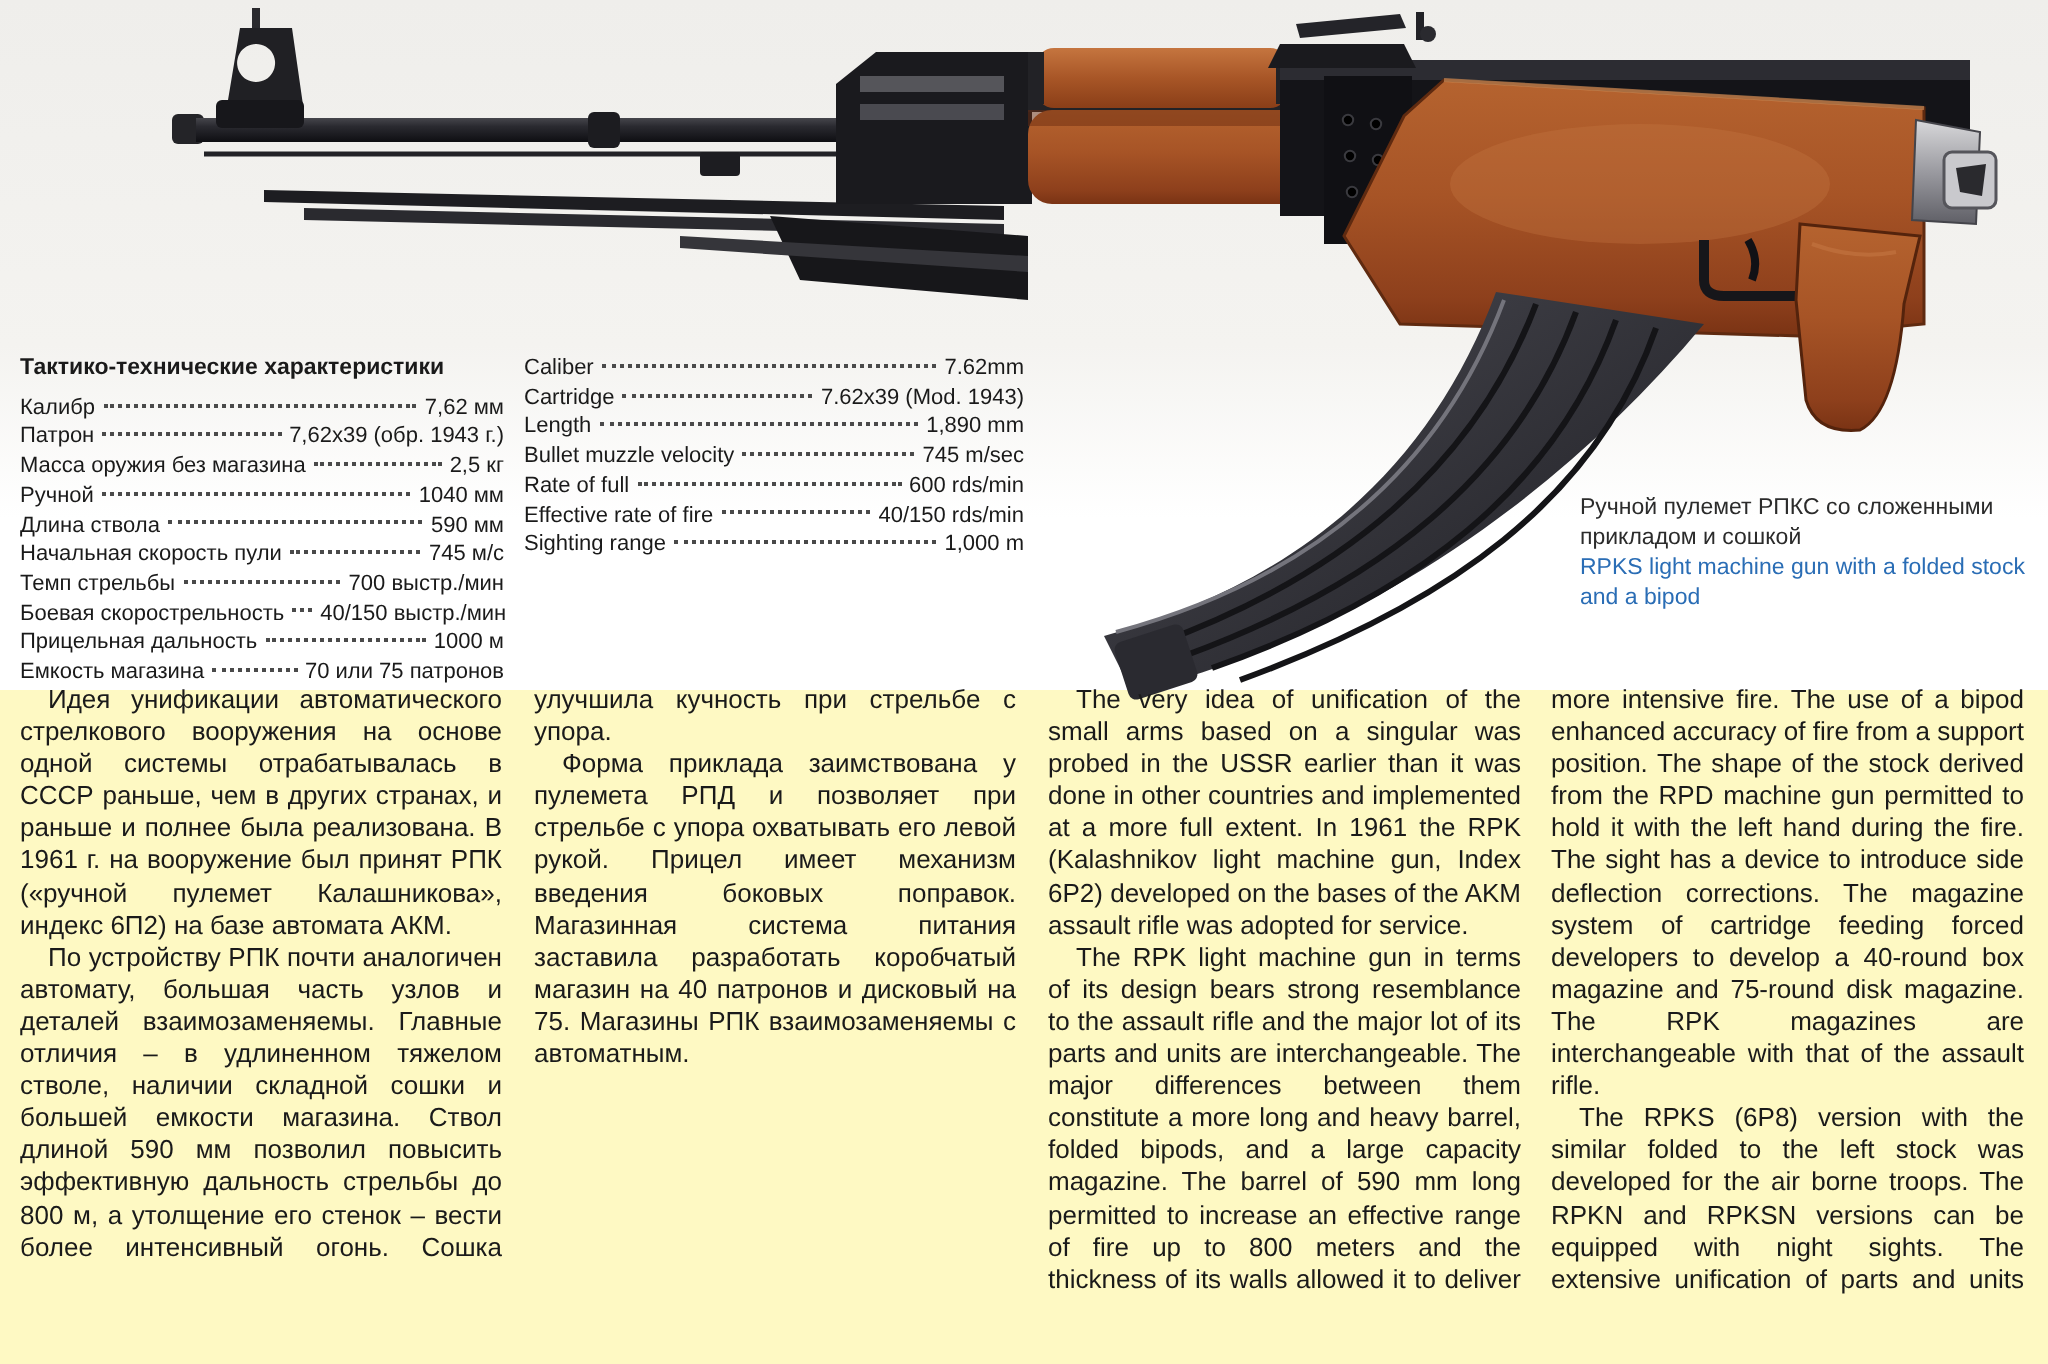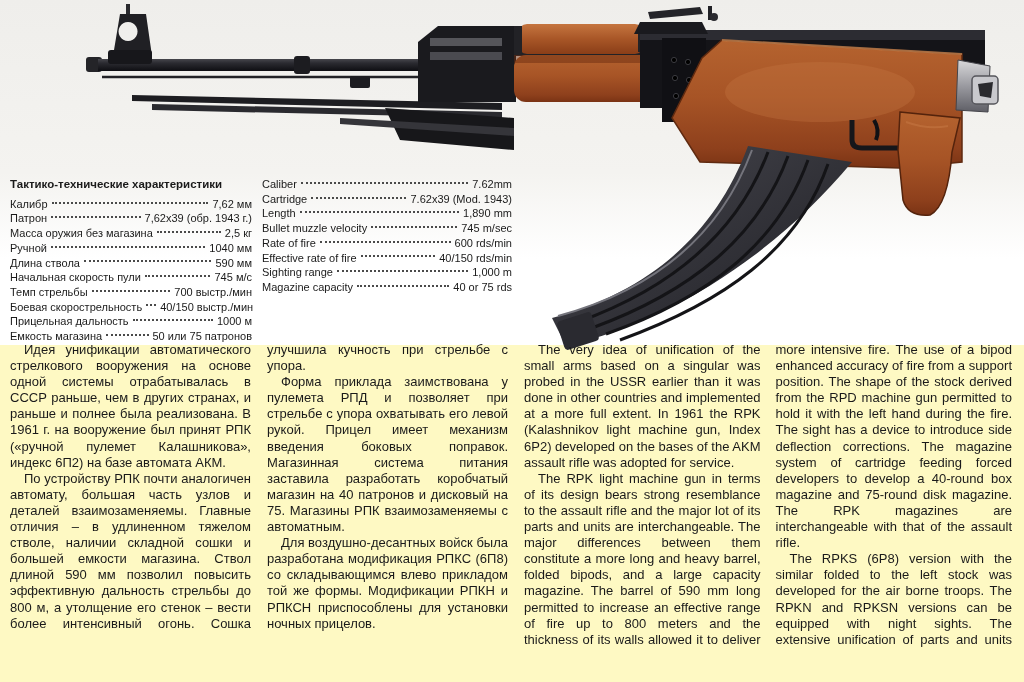--- a/index.html
+++ b/index.html
@@ -202,21 +202,21 @@
         <span>40/150 выстр./мин</span>
       </div>
     <div class="spec-row">
         <span>Прицельная дальность</span>
         <span class="spec-leader"></span>
         <span>1000 м</span>
       </div>
     <div class="spec-row">
         <span>Емкость магазина</span>
         <span class="spec-leader"></span>
-        <span>50 или 75 патронов</span>
+        <span>70 или 75 патронов</span>
       </div>
   </div>
 
   <div class="specs specs-en">
     <div class="spec-row">
         <span>Caliber</span>
         <span class="spec-leader"></span>
         <span>7.62mm</span>
       </div>
     <div class="spec-row">
@@ -228,47 +228,45 @@
         <span>Length</span>
         <span class="spec-leader"></span>
         <span>1,890 mm</span>
       </div>
     <div class="spec-row">
         <span>Bullet muzzle velocity</span>
         <span class="spec-leader"></span>
         <span>745 m/sec</span>
       </div>
     <div class="spec-row">
-        <span>Rate of fire</span>
+        <span>Rate of full</span>
         <span class="spec-leader"></span>
         <span>600 rds/min</span>
       </div>
     <div class="spec-row">
         <span>Effective rate of fire</span>
         <span class="spec-leader"></span>
         <span>40/150 rds/min</span>
       </div>
     <div class="spec-row">
         <span>Sighting range</span>
         <span class="spec-leader"></span>
         <span>1,000 m</span>
       </div>
-    <div class="spec-row">
-        <span>Magazine capacity</span>
-        <span class="spec-leader"></span>
-        <span>40 or 75 rds</span>
-      </div>
-  </div>
-
+  </div>
+
+  <div class="caption">
+    <div class="caption-ru">Ручной пулемет РПКС со сложенными прикладом и сошкой</div>
+    <div class="caption-en">RPKS light machine gun with a folded stock and a bipod</div>
+  </div>
 
   <div class="article article-ru" lang="ru">
     <p>Идея унификации автоматического стрелкового вооружения на основе одной системы отрабатывалась в СССР раньше, чем в других странах, и раньше и полнее была реализована. В 1961 г. на вооружение был принят РПК («ручной пулемет Калашникова», индекс 6П2) на базе автомата АКМ.</p>
     <p>По устройству РПК почти аналогичен автомату, большая часть узлов и деталей взаимозаменяемы. Главные отличия – в удлиненном тяжелом стволе, наличии складной сошки и большей емкости магазина. Ствол длиной 590 мм позволил повысить эффективную дальность стрельбы до 800 м, а утолщение его стенок – вести более интенсивный огонь. Сошка улучшила кучность при стрельбе с упора.</p>
     <p>Форма приклада заимствована у пулемета РПД и позволяет при стрельбе с упора охватывать его левой рукой. Прицел имеет механизм введения боковых поправок. Магазинная система питания заставила разработать коробчатый магазин на 40 патронов и дисковый на 75. Магазины РПК взаимозаменяемы с автоматным.</p>
-    <p>Для воздушно-десантных войск была разработана модификация РПКС (6П8) со складывающимся влево прикладом той же формы. Модификации РПКН и РПКСН приспособлены для установки ночных прицелов.</p>
 
   </div>
 
   <div class="article article-en" lang="en">
     <p>The very idea of unification of the small arms based on a singular was probed in the USSR earlier than it was done in other countries and implemented at a more full extent. In 1961 the RPK (Kalashnikov light machine gun, Index 6P2) developed on the bases of the AKM assault rifle was adopted for service.</p>
     <p>The RPK light machine gun in terms of its design bears strong resemblance to the assault rifle and the major lot of its parts and units are interchangeable. The major differences between them constitute a more long and heavy barrel, folded bipods, and a large capacity magazine. The barrel of 590 mm long permitted to increase an effective range of fire up to 800 meters and the thickness of its walls allowed it to deliver more intensive fire. The use of a bipod enhanced accuracy of fire from a support position. The shape of the stock derived from the RPD machine gun permitted to hold it with the left hand during the fire. The sight has a device to introduce side deflection corrections. The magazine system of cartridge feeding forced developers to develop a 40-round box magazine and 75-round disk magazine. The RPK magazines are interchangeable with that of the assault rifle.</p>
     <p>The RPKS (6P8) version with the similar folded to the left stock was developed for the air borne troops. The RPKN and RPKSN versions can be equipped with night sights. The extensive unification of parts and units with AKM simplified at large extent the RPK production and its mastering in the field environment. The Vyatsko-Polyansky Machine-Building Plant «Molot» launched the machine gun in production.</p>
 
   </div>
 

